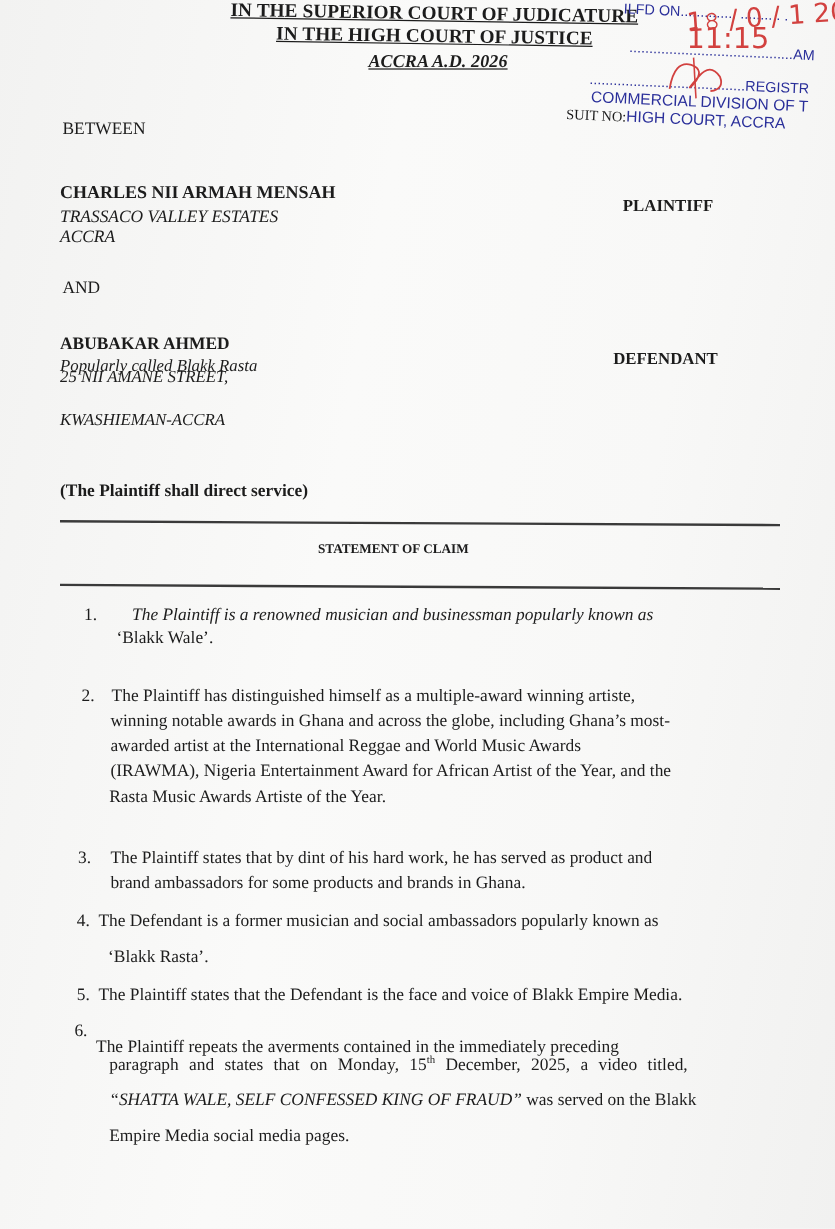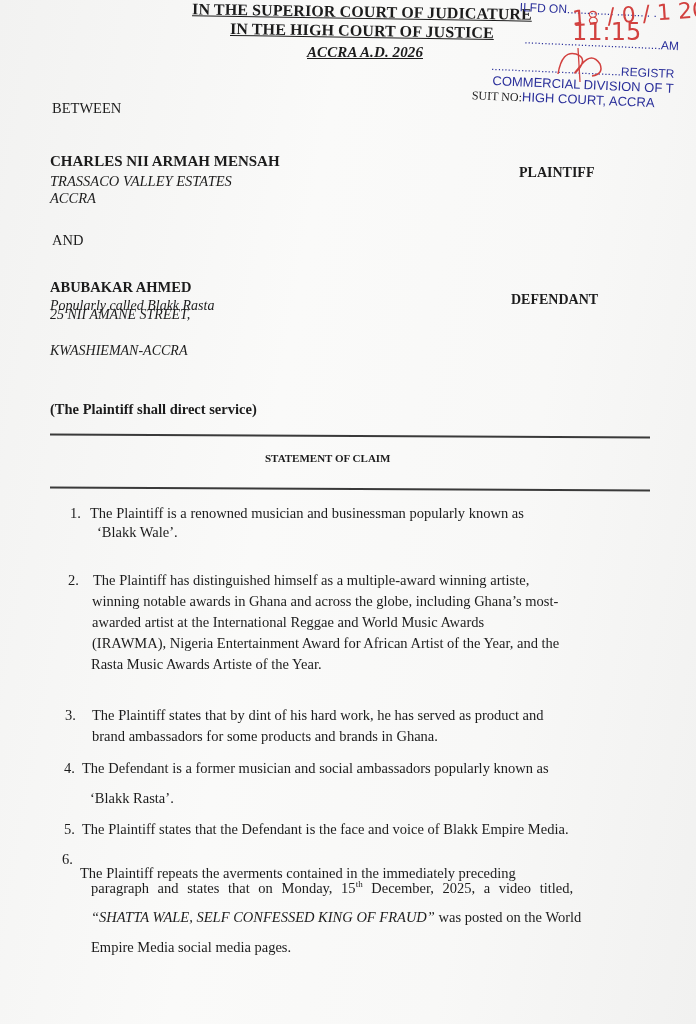--- a/index.html
+++ b/index.html
@@ -80,21 +80,21 @@
   <div class="abs label bold" style="left:511px; top:292px; font-size:14px;">DEFENDANT</div>
 
   <div class="abs label bold" style="left:50px; top:401px;">(The Plaintiff shall direct service)</div>
 
   <div class="rule" style="left:50px; top:435px; width:600px; transform:rotate(0.3deg);"></div>
   <div class="abs label bold" style="left:265px; top:452px; font-size:11px;">STATEMENT OF CLAIM</div>
   <div class="rule" style="left:50px; top:488px; width:600px; transform:rotate(0.3deg);"></div>
 
   <div class="para" style="left:70px; top:502px;">
     <span class="num">1.</span>
-    <span class="txt" style="left:20px; top:0;">The Plaintiff is a renowned musician and businessman popularly known as</span>
+    <span class="txt" style="left:40px; top:0;font-style:italic;">The Plaintiff is a renowned musician and businessman popularly known as</span>
     <span class="txt" style="left:27px; top:19px;">‘Blakk Wale’.</span>
   </div>
 
   <div class="para" style="left:68px; top:569px;">
     <span class="num">2.</span>
     <span class="txt" style="left:25px; top:0;">The Plaintiff has distinguished himself as a multiple-award winning artiste,</span>
     <span class="txt" style="left:24px; top:21px;">winning notable awards in Ghana and across the globe, including Ghana’s most-</span>
     <span class="txt" style="left:24px; top:42px;">awarded artist at the International Reggae and World Music Awards</span>
     <span class="txt" style="left:24px; top:63px;">(IRAWMA), Nigeria Entertainment Award for African Artist of the Year, and the</span>
     <span class="txt" style="left:23px; top:84px;">Rasta Music Awards Artiste of the Year.</span>
@@ -119,18 +119,18 @@
 
   <div class="para" style="left:62px; top:848px;">
     <span class="num">6.</span>
     <div class="txt justify-line" style="left:18px; top:14px; width:568px;">
       <span>The Plaintiff repeats the averments contained in the immediately preceding</span>
     </div>
     <div class="txt" style="left:29px; top:29px; word-spacing:5px;">
       <span>paragraph and states that on Monday, 15</span><sup>th</sup><span> December, 2025, a video titled,</span>
     </div>
     <div class="txt" style="left:29px; top:58px;">
-      <span class="ital">“SHATTA WALE, SELF CONFESSED KING OF FRAUD”</span><span> was posted on the World</span>
+      <span class="ital">“SHATTA WALE, SELF CONFESSED KING OF FRAUD”</span><span> was served on the Blakk</span>
     </div>
     <div class="txt" style="left:29px; top:88px;">Empire Media social media pages.</div>
   </div>
 
 </div>
 
 </body></html>

